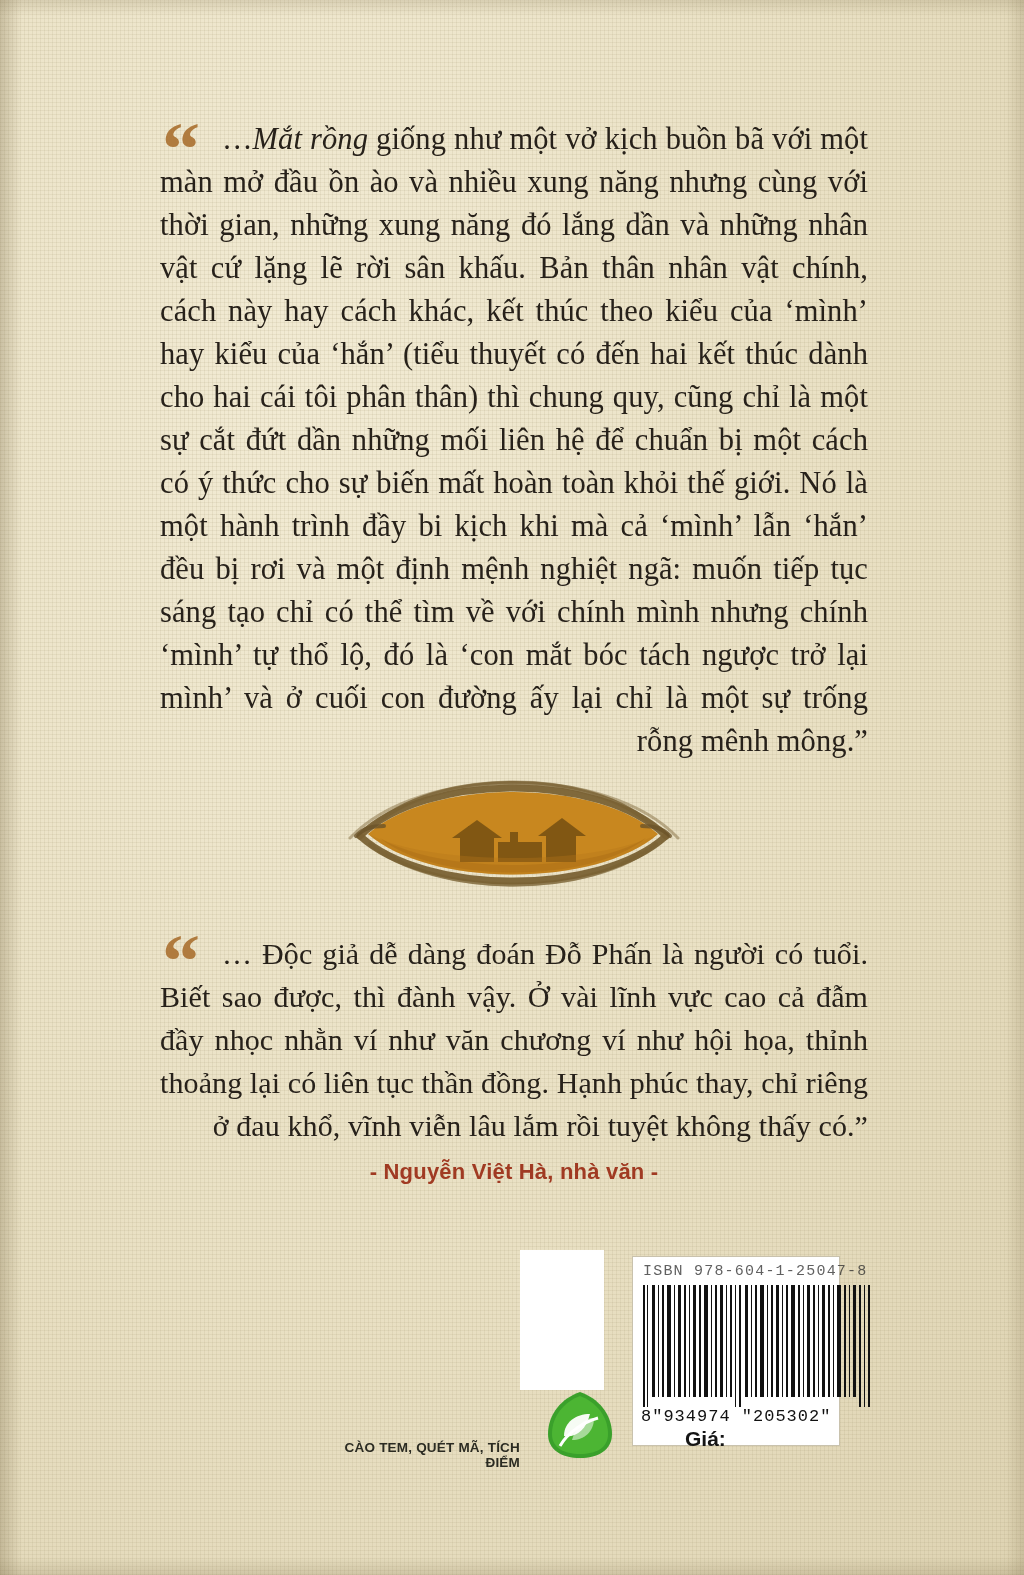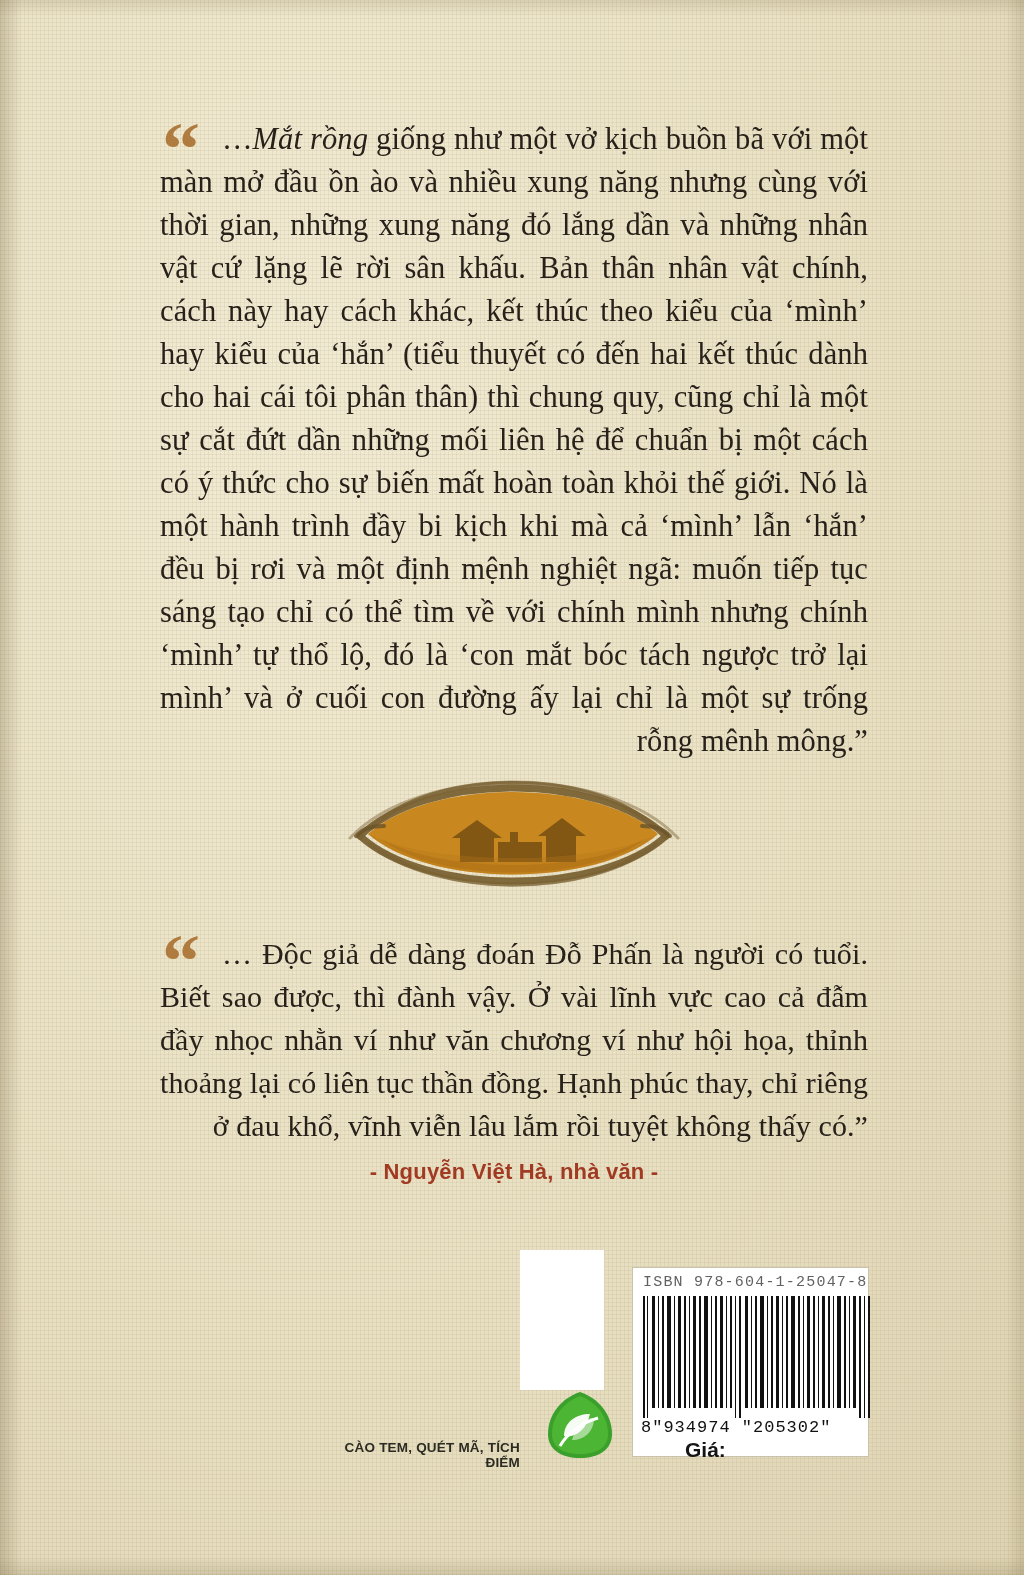--- a/index.html
+++ b/index.html
@@ -123,22 +123,22 @@
   .barcode-area {
     position: absolute;
     left: 520px;
     top: 1250px;
     width: 380px;
     height: 230px;
   }
   .isbn-box {
     position: absolute;
     left: 112px;
-    top: 17px;
-    width: 237px;
+    top: 6px;
+    width: 208px;
     height: 190px;
     background: #ffffff;
     border: 1px solid #c9c2ad;
     box-sizing: border-box;
   }
   .isbn-text {
     position: absolute;
     left: 10px;
     top: 6px;
     font-family: "Liberation Mono", monospace;

